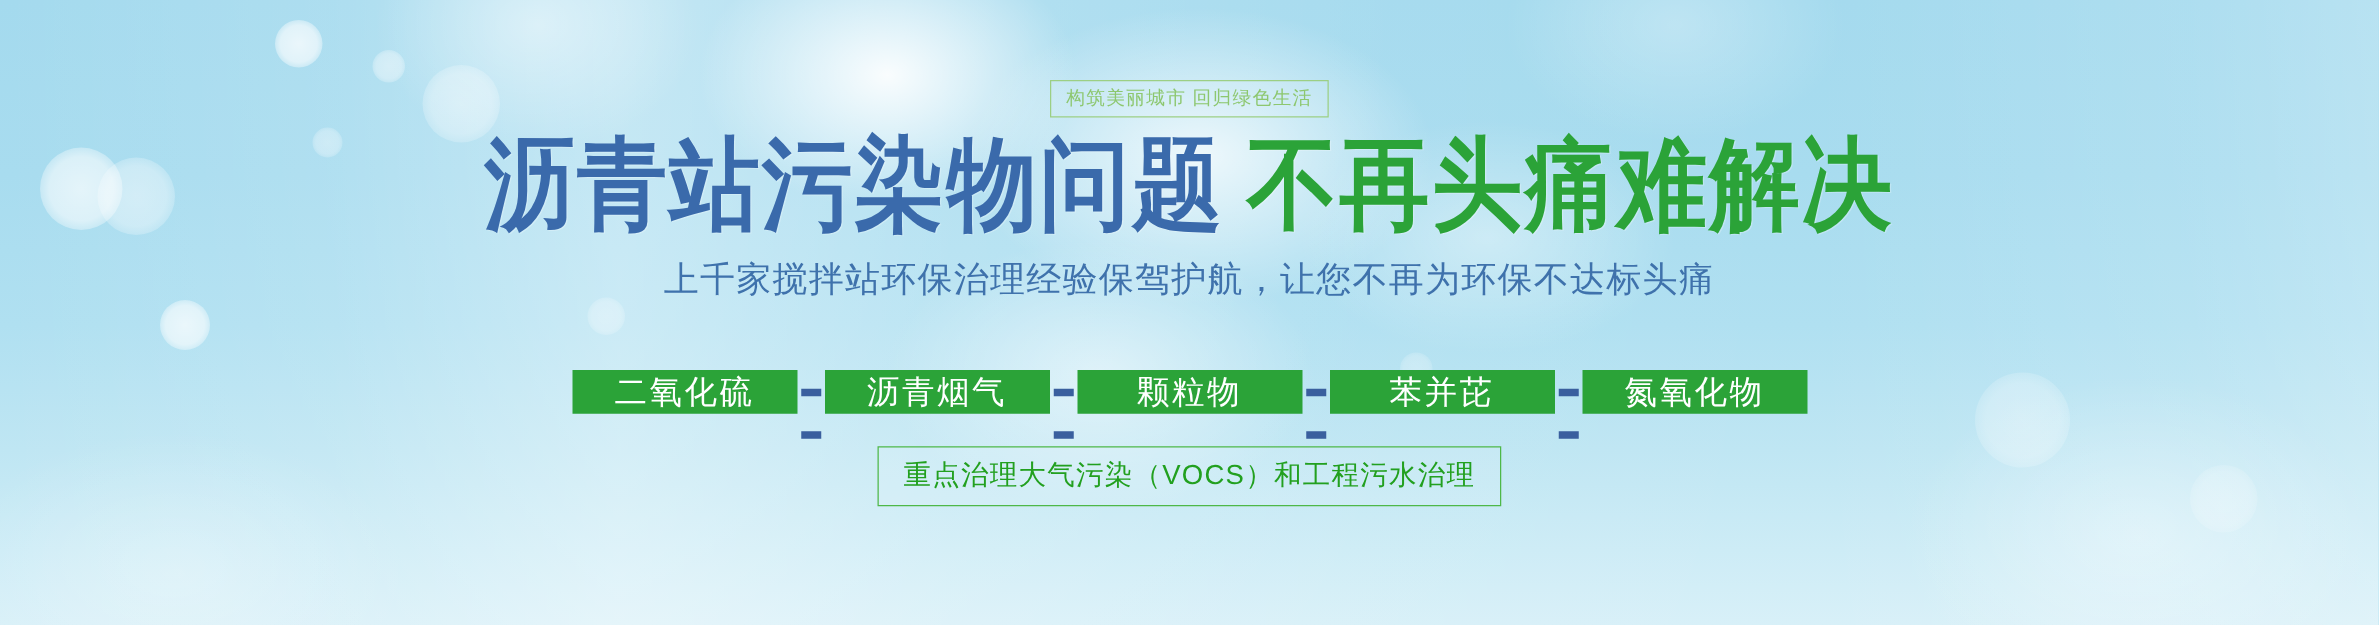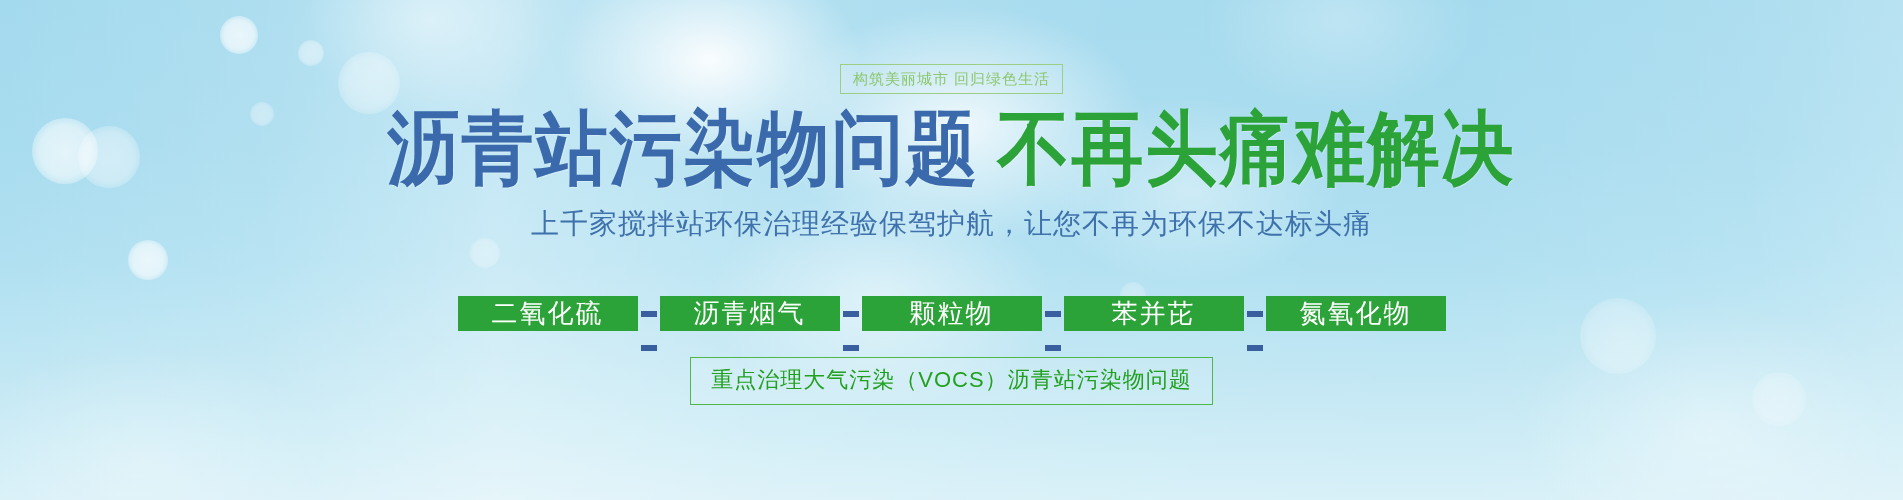--- a/index.html
+++ b/index.html
@@ -251,16 +251,16 @@
           <i class="bottom"></i>
         </div>
       <div class="tag">苯并芘</div>
       <div class="tag-sep">
           <i class="top"></i>
           <i class="bottom"></i>
         </div>
       <div class="tag">氮氧化物</div>
     </div>
 
-    <div class="note">重点治理大气污染（VOCS）沥青站污染物问题</div>
+    <div class="note">重点治理大气污染（VOCS）和工程污水治理</div>
 
   </div>
 </div>
 
 </body></html>

